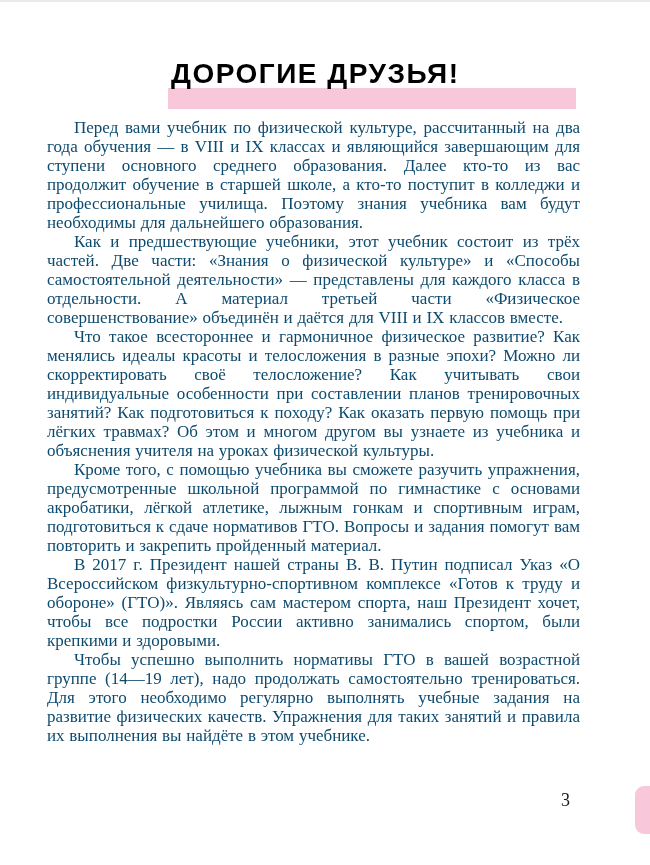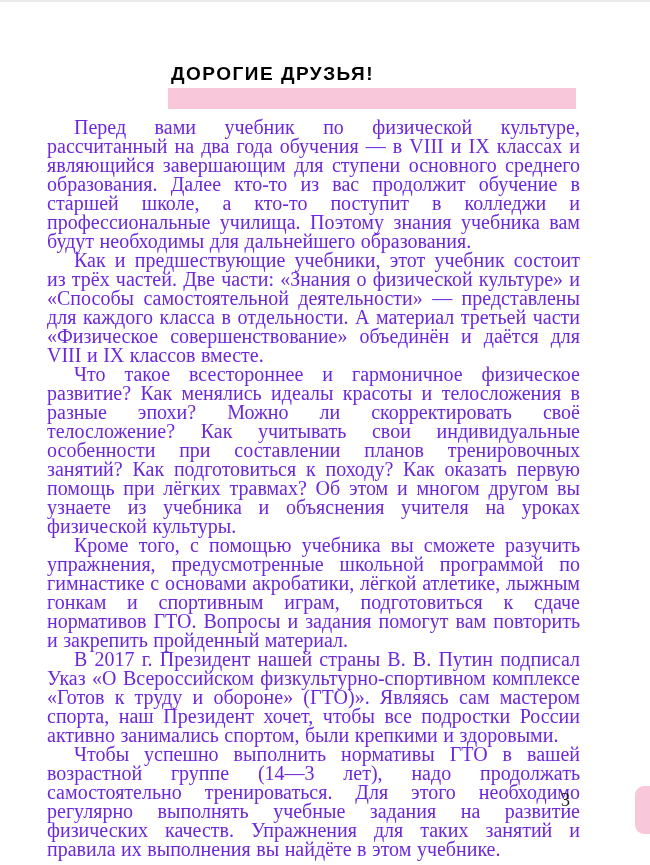--- a/index.html
+++ b/index.html
@@ -41,36 +41,36 @@
     width: 408px;
     height: 21px;
     background: var(--accent, #f8c8da);
   }
   .title {
     position: absolute;
     left: 171px;
     top: 0;
     margin: 0;
     font-family: "Liberation Sans", sans-serif;
-    font-size: 19px;
+    font-size: 28px;
     font-weight: 700;
     letter-spacing: 1.5px;
     color: #000000;
     white-space: nowrap;
     line-height: 32px;
   }
   .content {
     position: absolute;
     top: 118px;
     left: 47px;
     width: 533px;
     text-align: justify;
-    font-size: 20px;
+    font-size: 17px;
     line-height: 19px;
-    color: #6d28d9;
+    color: #0c4a6e;
   }
   .content p {
     margin: 0;
     text-indent: 27px;
     word-spacing: 0.5px;
   }
   .page-number {
     position: absolute;
     top: 790px;
     right: 80px;
@@ -97,20 +97,20 @@
     <div class="title-bar"></div>
     <h1 class="title">ДОРОГИЕ ДРУЗЬЯ!</h1>
   </header>
 
   <main class="content">
     <p>Перед вами учебник по физической культуре, рассчитанный на два года обучения — в VIII и IX классах и являющийся завершающим для ступени основного среднего образования. Далее кто-то из вас продолжит обучение в старшей школе, а кто-то поступит в колледжи и профессиональные училища. Поэтому знания учебника вам будут необходимы для дальнейшего образования.</p>
     <p>Как и предшествующие учебники, этот учебник состоит из трёх частей. Две части: «Знания о физической культуре» и «Способы самостоятельной деятельности» — представлены для каждого класса в отдельности. А материал третьей части «Физическое совершенствование» объединён и даётся для VIII и IX классов вместе.</p>
     <p>Что такое всестороннее и гармоничное физическое развитие? Как менялись идеалы красоты и телосложения в разные эпохи? Можно ли скорректировать своё телосложение? Как учитывать свои индивидуальные особенности при составлении планов тренировочных занятий? Как подготовиться к походу? Как оказать первую помощь при лёгких травмах? Об этом и многом другом вы узнаете из учебника и объяснения учителя на уроках физической культуры.</p>
     <p>Кроме того, с помощью учебника вы сможете разучить упражнения, предусмотренные школьной программой по гимнастике с основами акробатики, лёгкой атлетике, лыжным гонкам и спортивным играм, подготовиться к сдаче нормативов ГТО. Вопросы и задания помогут вам повторить и закрепить пройденный материал.</p>
     <p>В 2017 г. Президент нашей страны В. В. Путин подписал Указ «О Всероссийском физкультурно-спортивном комплексе «Готов к труду и обороне» (ГТО)». Являясь сам мастером спорта, наш Президент хочет, чтобы все подростки России активно занимались спортом, были крепкими и здоровыми.</p>
-    <p>Чтобы успешно выполнить нормативы ГТО в вашей возрастной группе (14—3 лет), надо продолжать самостоятельно тренироваться. Для этого необходимо регулярно выполнять учебные задания на развитие физических качеств. Упражнения для таких занятий и правила их выполнения вы найдёте в этом учебнике.</p>
+    <p>Чтобы успешно выполнить нормативы ГТО в вашей возрастной группе (14—19 лет), надо продолжать самостоятельно тренироваться. Для этого необходимо регулярно выполнять учебные задания на развитие физических качеств. Упражнения для таких занятий и правила их выполнения вы найдёте в этом учебнике.</p>
   </main>
 
   <div class="page-number">3</div>
 
   <div class="edge-tab"></div>
 
 </div>
 
 </body></html>

